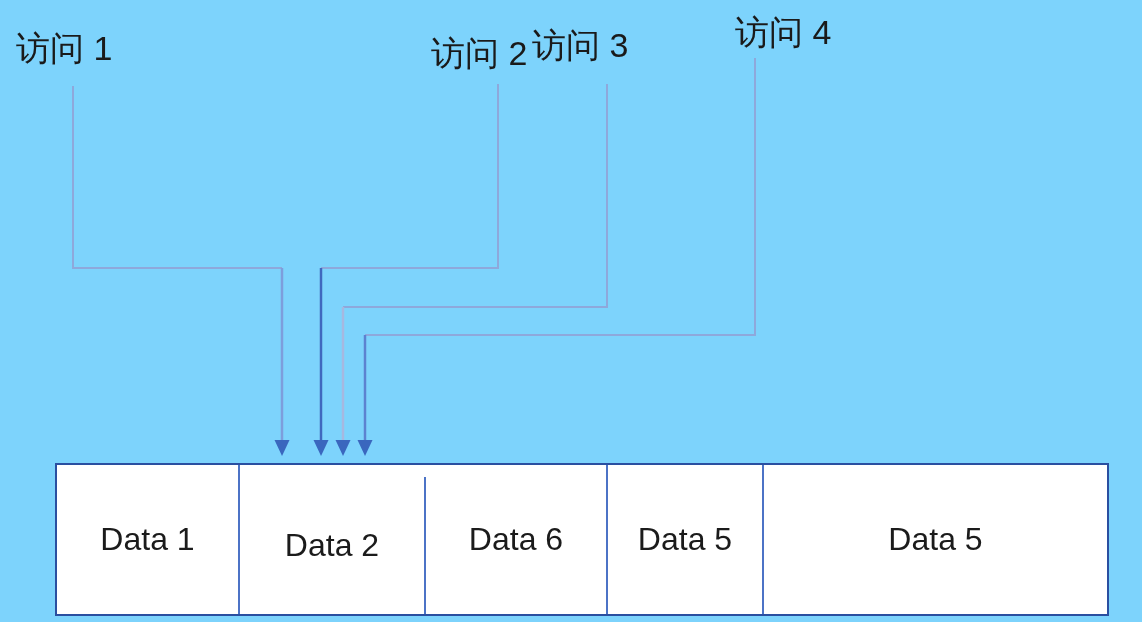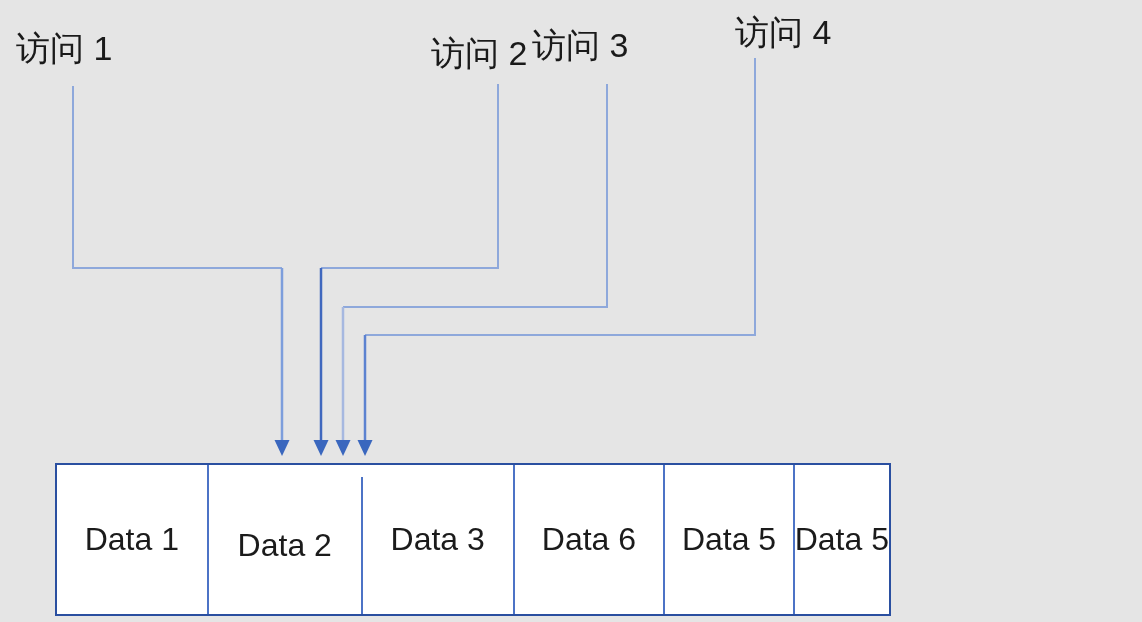--- a/index.html
+++ b/index.html
@@ -5,21 +5,21 @@
   html, body {
     margin: 0;
     padding: 0;
     background: #ffffff;
     font-family: "Liberation Sans", sans-serif;
   }
   .stage {
     position: relative;
     width: 1142px;
     height: 622px;
-    background: #e5e5e5;
+    background: #7dd3fc;
     overflow: hidden;
   }
   .access-label {
     position: absolute;
     font-size: 34px;
     line-height: 1.1;
     color: #1a1a1a;
     white-space: nowrap;
     user-select: none;
   }
@@ -28,21 +28,21 @@
     left: 0;
     top: 0;
     width: 1142px;
     height: 622px;
     pointer-events: none;
   }
   .memory-box {
     position: absolute;
     left: 55px;
     top: 463px;
-    width: 836px;
+    width: 1054px;
     height: 153px;
     display: flex;
     box-sizing: border-box;
     border: 2.5px solid #2A4FA0;
     background: #ffffff;
   }
   .memory-cell {
     box-sizing: border-box;
     display: flex;
     align-items: center;
@@ -81,19 +81,18 @@
     <polygon points="335.5,440 350.5,440 343,456" stroke="none" fill="#3A67BE"></polygon>
 
     <path d="M755,58 V335 H365" fill="none" stroke-width="2" stroke="#8EA8DB"></path>
     <path d="M365,335 V441" fill="none" stroke-width="2.5" stroke="#5C82D0"></path>
     <polygon points="357.5,440 372.5,440 365,456" stroke="none" fill="#3A67BE"></polygon>
   </svg>
 
   <div class="memory-box">
     <div class="memory-cell" style="width:183px;">Data 1</div>
     <div class="memory-cell" style="width:186px;margin-top:12px;">Data 2</div>
-    <div class="memory-cell" style="width:183px;">Data 3</div>
     <div class="memory-cell" style="width:182px;">Data 6</div>
     <div class="memory-cell" style="width:156px;">Data 5</div>
     <div class="memory-cell" style="width:160px; flex:1;">Data 5</div>
   </div>
 
 </div>
 
 </body></html>

